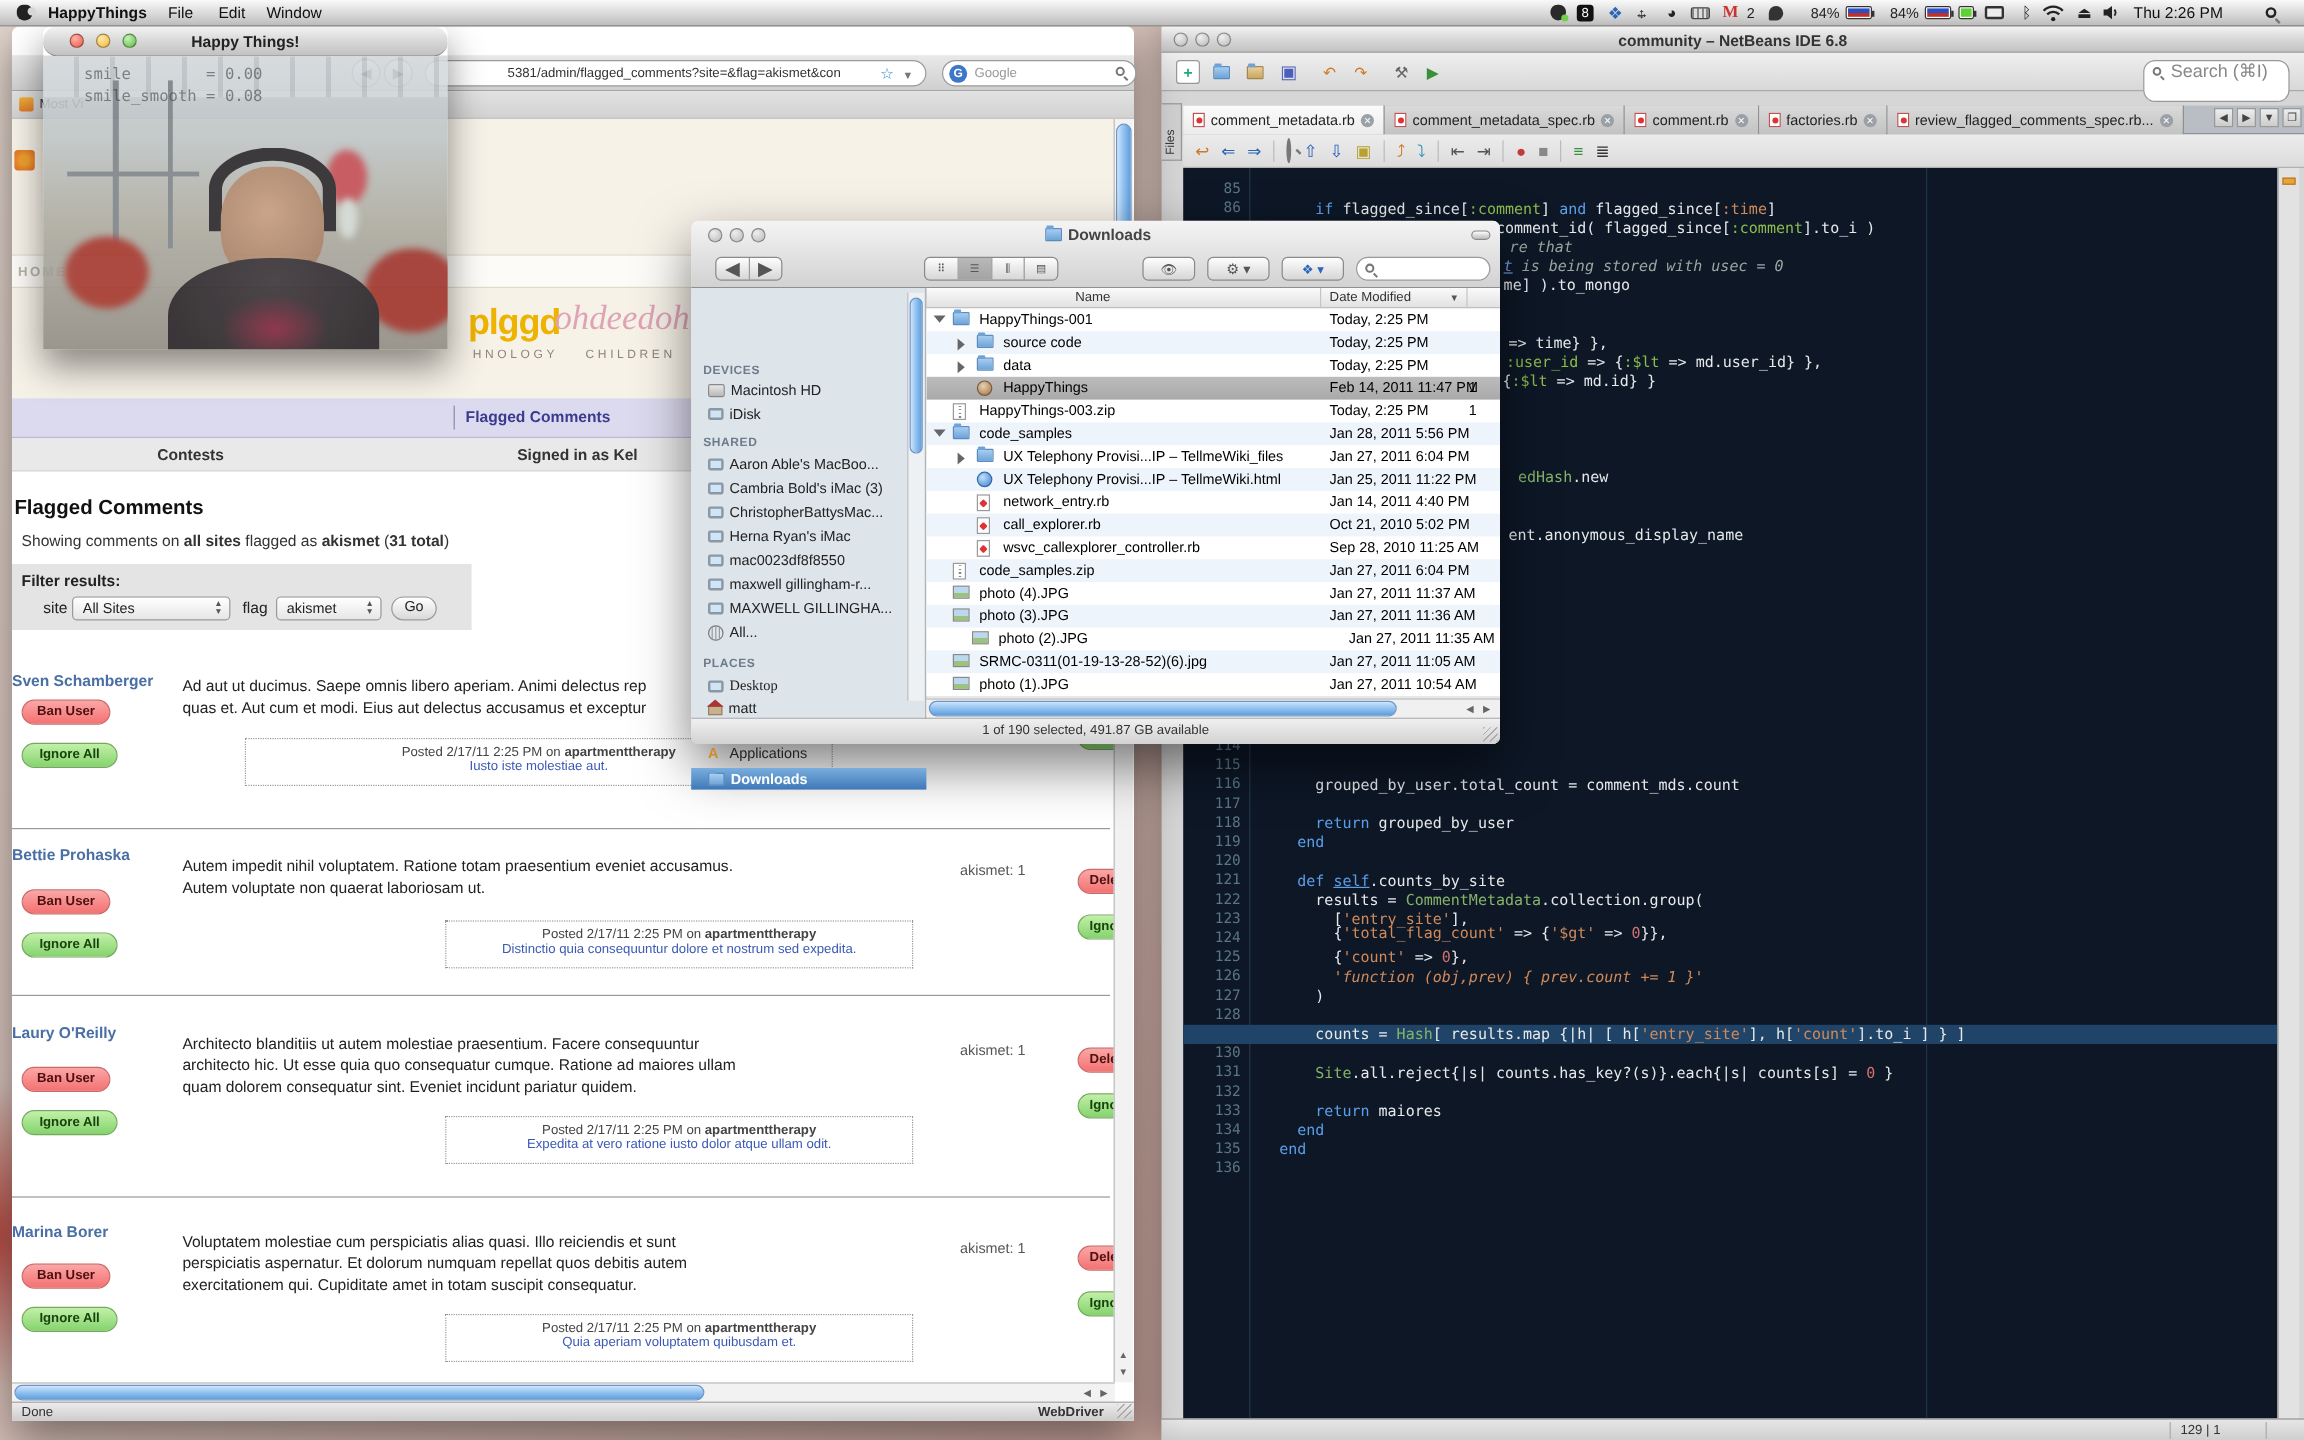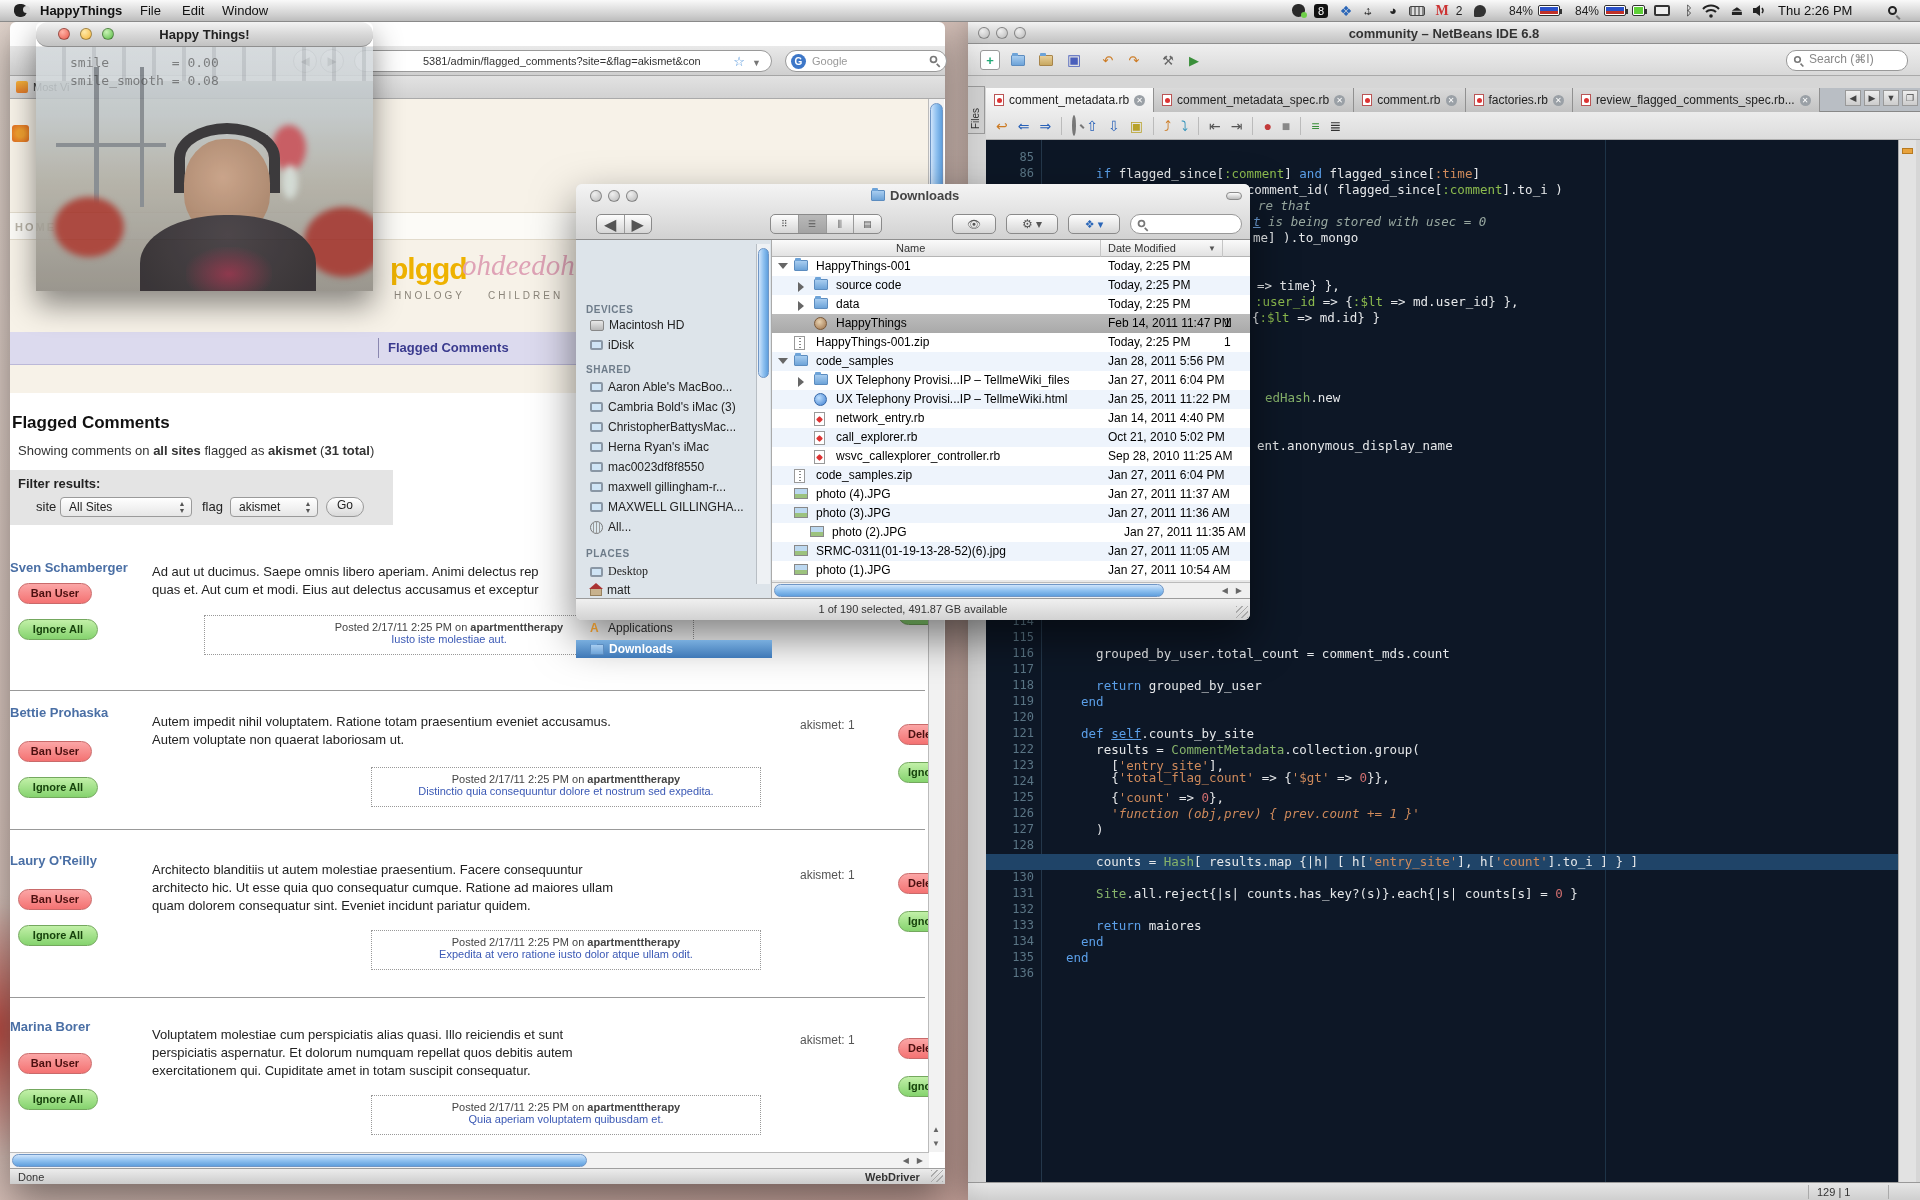--- a/index.html
+++ b/index.html
@@ -161,22 +161,22 @@
   .i-globe2::after { content:""; position:absolute; left:5px; top:0; width:1px; height:11px; background:#999; box-shadow:-3px 0 #999,3px 0 #999; }
 
   
   #nbwin { left:968px; top:22px; width:952px; height:1178px; z-index:5; background:#d6d6d6;
            box-shadow:0 0 30px rgba(0,0,0,.4); }
   #nbwin .titlebar { height:22px; border-radius:0; }
   #nb-toolbar { position:absolute; left:0; top:22px; width:952px; height:32px;
                 background:linear-gradient(#efefef,#d8d8d8); border-bottom:1px solid #aaa; }
   .nbtool { position:absolute; top:6px; width:20px; height:20px; border-radius:3px; display:flex;
             align-items:center; justify-content:center; font-size:13px; }
-  .nb-search { position:absolute; left:818px; top:6px; width:122px; height:21px; border-radius:10px;
-               background:#fff; border:1px solid #999; font-size:12px; color:#888; line-height:17px; }
+  .nb-search { position:absolute; left:818px; top:6px; width:122px; height:35px; border-radius:10px;
+               background:#fff; border:1px solid #999; font-size:15px; color:#888; line-height:17px; }
   .nb-vtab { position:absolute; left:0; top:64px; width:17px; height:48px; background:#d0d0d0;
              border:1px solid #9a9a9a; border-left:none; font-size:10px; color:#333; }
   .nb-vtab span { position:absolute; left:2px; top:42px; transform:rotate(-90deg); transform-origin:0 0; }
   #nb-tabs { position:absolute; left:18px; top:66px; width:934px; height:24px; background:#b9bec4;
              border-bottom:1px solid #888; display:flex; }
   .nbtab { height:24px; display:flex; align-items:center; gap:5px; padding:0 8px; font-size:12px; color:#222;
            background:linear-gradient(#dadada,#c2c2c2); border-right:1px solid #909090; white-space:nowrap; }
   .nbtab.on { background:linear-gradient(#fbfbfb,#ececec); }
   .nbtab .ticon { width:10px; height:12px; background:#fff; border:1px solid #b55; position:relative; }
   .nbtab .ticon::after { content:""; position:absolute; left:2px; top:3px; width:5px; height:5px; background:#d33; border-radius:50%; }
@@ -499,20 +499,24 @@
       <span class="logo-unplggd" style="position:absolute; left:380px; top:153px;">plggd</span>
       <span class="logo-ohdeedoh" style="position:absolute; left:452px; top:150px;">ohdeedoh</span>
       <span class="logo-renest" style="position:absolute; left:785px; top:136px;">re-nest</span>
       <span class="logo-cap" style="position:absolute; left:384px; top:191px;">HNOLOGY</span>
       <span class="logo-cap" style="position:absolute; left:478px; top:191px;">CHILDREN</span>
 
       <div class="lavband">
         <div style="position:absolute; left:368px; top:6px; width:1px; height:20px; background:#8a87b0;"></div>
         <span class="admin-tab" style="position:absolute; left:378px; top:8px;">Flagged Comments</span>
       </div>
+      <div class="grayband">
+        <span style="position:absolute; left:121px; top:6px; font-size:13px; font-weight:bold; color:#333;">Contests</span>
+        <span style="position:absolute; left:421px; top:6px; font-size:13px; font-weight:bold; color:#333;">Signed in as Kel</span>
+      </div>
       <div class="whitebody"></div>
 
       <div style="position:absolute; left:2px; top:314px; font-size:17px; font-weight:bold; color:#111;">Flagged Comments</div>
       <div id="showing-line" style="position:absolute; left:8px; top:344px; font-size:13px; color:#333;"><span>Showing comments on </span><span style="font-weight: bold;">all sites</span><span> flagged as </span><span style="font-weight: bold;">akismet</span><span> (</span><span style="font-weight: bold;">31 total</span><span>)</span></div>
 
       <div class="filterbox">
         <div style="position:absolute; left:8px; top:6px; font-size:13px; font-weight:bold; color:#222;">Filter results:</div>
         <span style="position:absolute; left:26px; top:29px; font-size:13px; color:#222;">site</span>
         <div class="macselect" style="left:50px; top:27px; width:132px;">
           <span>All Sites</span>
@@ -725,21 +729,21 @@
           <div class="fdate">Today, 2:25 PM</div>
         </div>
         <div class="frow sel" style="top: 57px;">
           <div class="i-app" style="position: absolute; left: 42px; top: 3px;"></div>
           <div class="fname" style="left: 64px;">HappyThings</div>
           <div class="fdate">Feb 14, 2011 11:47 PM</div>
           <div class="fsize">1</div>
         </div>
         <div class="frow" style="top: 76px;">
           <div class="i-page i-zip" style="position: absolute; left: 22px; top: 3px;"></div>
-          <div class="fname" style="left: 44px;">HappyThings-001.zip</div>
+          <div class="fname" style="left: 44px;">HappyThings-003.zip</div>
           <div class="fdate">Today, 2:25 PM</div>
           <div class="fsize">1</div>
         </div>
         <div class="frow alt" style="top: 95px;">
           <div class="disc open" style="left: 6px;"></div>
           <div class="i-folder" style="position: absolute; left: 22px; top: 3px;"></div>
           <div class="fname" style="left: 44px;">code_samples</div>
           <div class="fdate">Jan 28, 2011 5:56 PM</div>
         </div>
         <div class="frow" style="top: 114px;">

